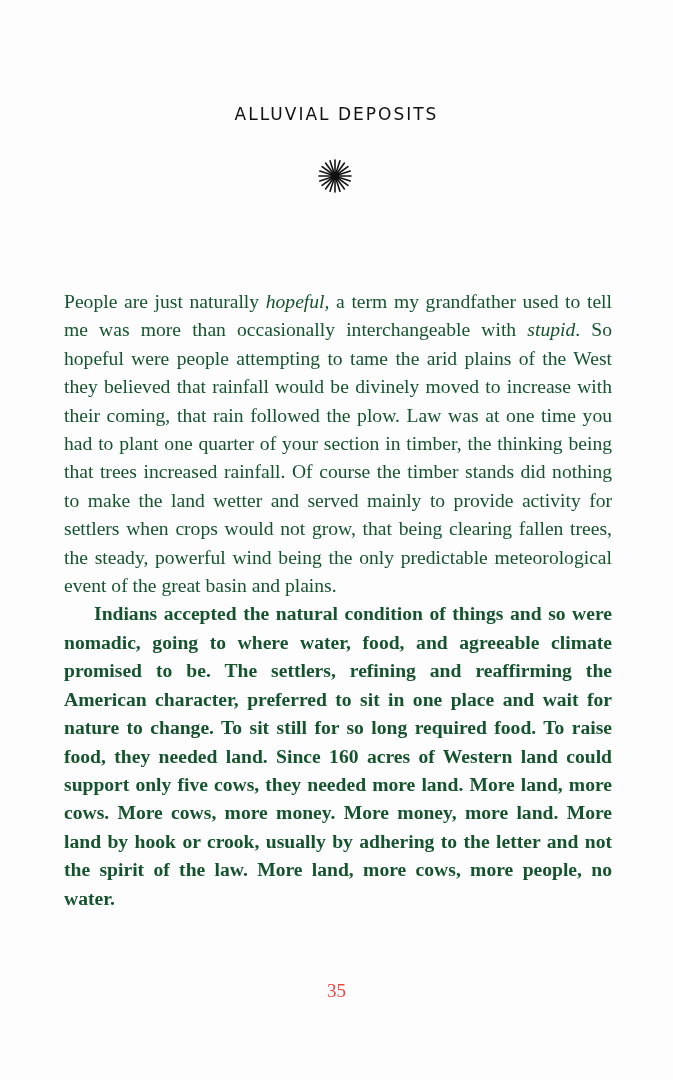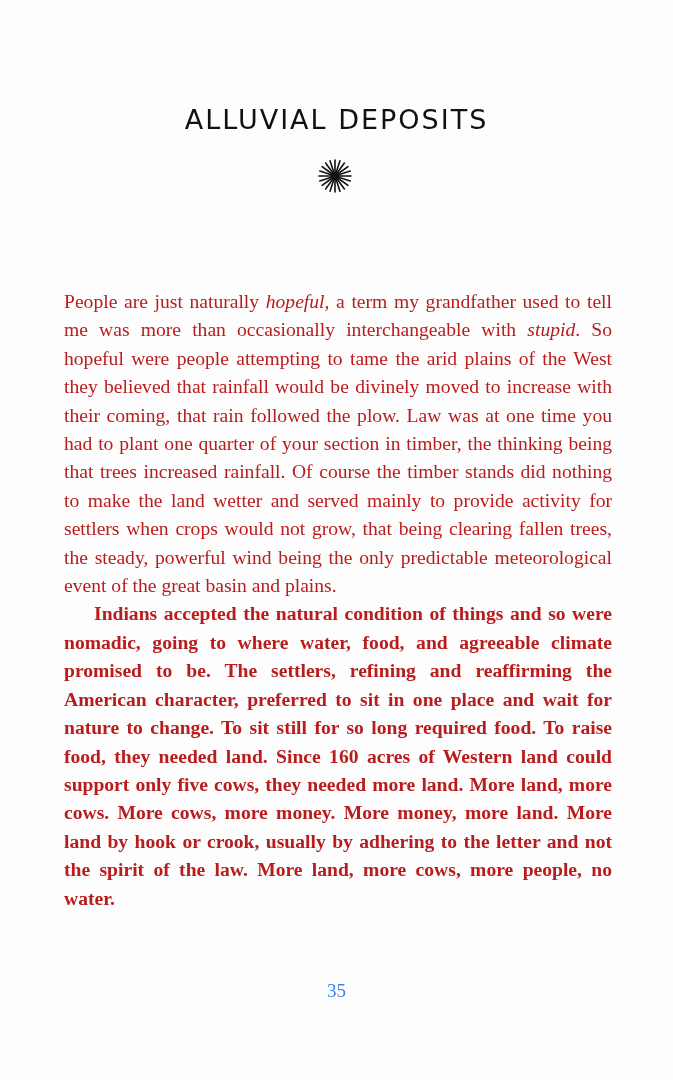--- a/index.html
+++ b/index.html
@@ -1,35 +1,35 @@
 <!DOCTYPE html>
 <html><head>
 <meta charset="utf-8">
 <style>
   html, body { margin: 0; padding: 0; background: #ffffff; }
   body { width: 673px; height: 1080px; position: relative; overflow: hidden; color: #111; }
   .page { position: absolute; left: 0; top: 0; width: 673px; height: 1080px; background: #fdfdfd; }
   .chapter-title {
     position: absolute; top: 104px; left: 0; width: 673px; text-align: center;
-    font-family: "DejaVu Sans", sans-serif; font-size: 27px; letter-spacing: 2px;
+    font-family: "DejaVu Sans", sans-serif; font-size: 17px; letter-spacing: 2px;
     font-weight: 500; color: #111; margin: 0;
   }
   .ornament {
     position: absolute; top: 158px; left: 317px; width: 36px; height: 36px;
   }
   .body-text {
     position: absolute; top: 288px; left: 64px; width: 548px;
     font-family: "Liberation Serif", serif; font-size: 19.6px; line-height: 28.4px;
-    color: #b91c1c; text-align: justify;
+    color: #14532d; text-align: justify;
   }
   .body-text p { margin: 0; }
   .body-text p.indent { text-indent: 30px; font-weight: bold; }
   .page-number {
     position: absolute; top: 980px; left: 0; width: 673px; text-align: center;
-    font-family: "Liberation Serif", serif; font-size: 19px; color: #3b82f6;
+    font-family: "Liberation Serif", serif; font-size: 19px; color: #ef4444;
   }
 </style>
 </head>
 <body>
 
 <div class="page">
   <h1 class="chapter-title">ALLUVIAL DEPOSITS</h1>
 
   <svg class="ornament" viewBox="-18 -18 36 36">
     <g id="rays" stroke="#111" stroke-width="1.6" stroke-linecap="round">

